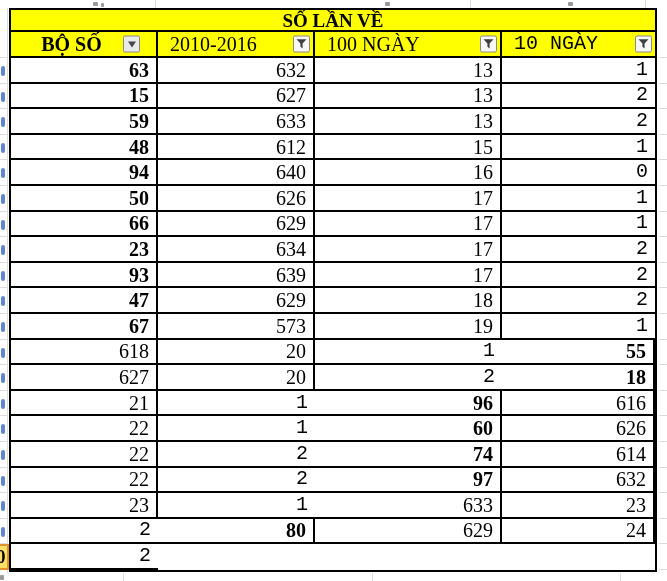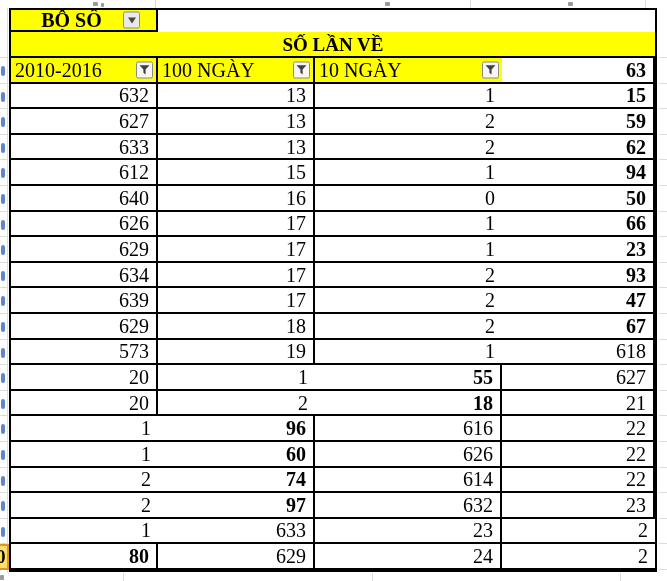--- a/index.html
+++ b/index.html
@@ -19,34 +19,34 @@
     background:#fff;
   }
   .cell{
     box-sizing:border-box;
     border-right:2px solid #000;
     border-bottom:2px solid #000;
     display:flex;align-items:center;
     overflow:hidden;white-space:nowrap;
     font-size:20px;color:#000;line-height:1;
   }
-  .cell.c3{border-right:none;}
+  .cell.c3{border-right:none;font-family:Liberation Mono, monospace;}
   .title-cell{
     grid-column:1 / -1;
     background:#ffff00;
     justify-content:center;
     font-weight:bold;font-size:19px;
     border-right:none;
   }
   .th{
     background:#ffff00;
     position:relative;
   }
   .th.c0{justify-content:center;font-weight:bold;padding-right:24px;}
-  .th.c1,.th.c2,.th.c3{justify-content:flex-start;padding-left:4px;padding-right:22px;}
+  .th.c1,.th.c2,.th.c3{justify-content:flex-start;padding-left:12px;padding-right:22px;}
   .td{justify-content:flex-end;padding-right:7px;}
   .td.c0{font-weight:bold;}
   
   .dd-btn,.filter-btn{
     position:absolute;top:50%;transform:translateY(-50%);
     width:17px;height:17px;
     box-sizing:border-box;
     display:flex;align-items:center;justify-content:center;
     cursor:pointer;
   }
@@ -161,28 +161,28 @@
     <div class="gridline-h" style="left: 659px; width: 8px; top: 569px; background: rgb(220, 220, 220);"></div>
   </div>
 <div>
   <div class="gridline-v" style="left: 123px; top: 573px; height: 8px; background: rgb(220, 220, 220);"></div>
   <div class="gridline-v" style="left: 372px; top: 573px; height: 8px; background: rgb(220, 220, 220);"></div>
   <div class="gridline-v" style="left: 620px; top: 573px; height: 8px; background: rgb(220, 220, 220);"></div>
   <div class="top-mark" style="left: 0px; top: 575px; width: 4px; height: 5px; background: rgb(154, 154, 154);"></div>
 </div>
 
 <div class="tbl" id="grid">
-  <div class="cell th c0">
+  <div class="cell title-cell">SỐ LẦN VỀ</div>
+
+<div class="cell th c0">
       <span>BỘ SỐ</span>
       <div class="dd-btn">
         <div class="tri"></div>
       </div>
     </div>
-
-<div class="cell title-cell">SỐ LẦN VỀ</div>
     <div class="cell th c1">
       <span>2010-2016</span>
       <div class="filter-btn">
         <svg width="11" height="11" viewBox="0 0 11 11">
           <path d="M0.5 0.8h10L6.6 5.1V10L4.4 8.2V5.1z" fill="#404040"></path>
         </svg>
       </div>
     </div>
     <div class="cell th c2">
       <span>100 NGÀY</span>
@@ -205,21 +205,21 @@
     <div class="cell td c2">13</div>
     <div class="cell td c3">1</div>
     <div class="cell td c0">15</div>
     <div class="cell td c1">627</div>
     <div class="cell td c2">13</div>
     <div class="cell td c3">2</div>
     <div class="cell td c0">59</div>
     <div class="cell td c1">633</div>
     <div class="cell td c2">13</div>
     <div class="cell td c3">2</div>
-    <div class="cell td c0">62</div>
+    <div class="cell td c0">48</div>
     <div class="cell td c1">612</div>
     <div class="cell td c2">15</div>
     <div class="cell td c3">1</div>
     <div class="cell td c0">94</div>
     <div class="cell td c1">640</div>
     <div class="cell td c2">16</div>
     <div class="cell td c3">0</div>
     <div class="cell td c0">50</div>
     <div class="cell td c1">626</div>
     <div class="cell td c2">17</div>

